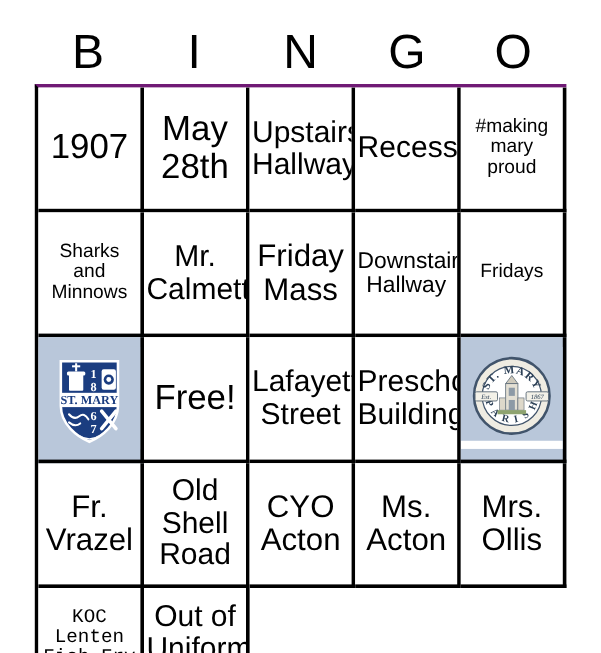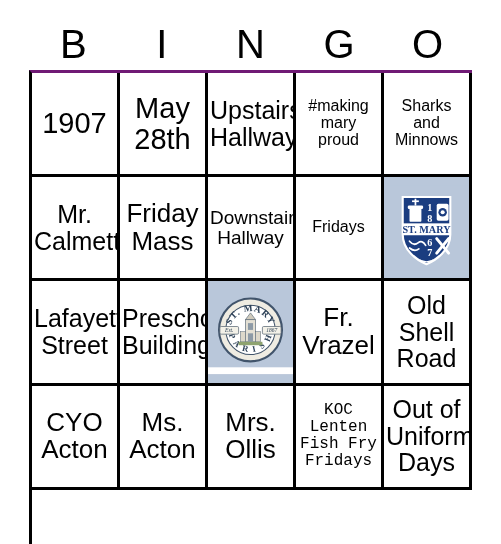--- a/index.html
+++ b/index.html
@@ -111,20 +111,23 @@
         <span class="txt">1907</span>
       </div>
     <div class="cell fs-xl">
         <span class="txt">May
 28th</span>
       </div>
     <div class="cell fs-md">
         <span class="txt">Upstairs
 Hallway</span>
       </div>
+    <div class="cell fs-md">
+        <span class="txt">Recess</span>
+      </div>
 
     <div class="cell fs-sm">
         <span class="txt">#making
 mary
 proud</span>
       </div>
     <div class="cell fs-sm">
         <span class="txt">Sharks
 and
 Minnows</span>
@@ -179,20 +182,23 @@
         </g>
 
         <g stroke="#ffffff" stroke-width="2" fill="none" stroke-linecap="round">
           <path d="M30 66 q5 6 10 2 q5 -4 9 3"></path>
           <path d="M30 74 q6 5 11 1"></path>
         </g>
 
         <path d="M40 86 q10 7 20 0 q-10 10 -20 0 Z" fill="#ffffff"></path>
       </svg>
     </div>
+    <div class="cell fs-xl">
+        <span class="txt">Free!</span>
+      </div>
     <div class="cell fs-md">
         <span class="txt">Lafayette
 Street</span>
       </div>
     <div class="cell fs-md">
         <span class="txt">Preschool
 Building</span>
       </div>
 
     <div class="cell img-cell">

